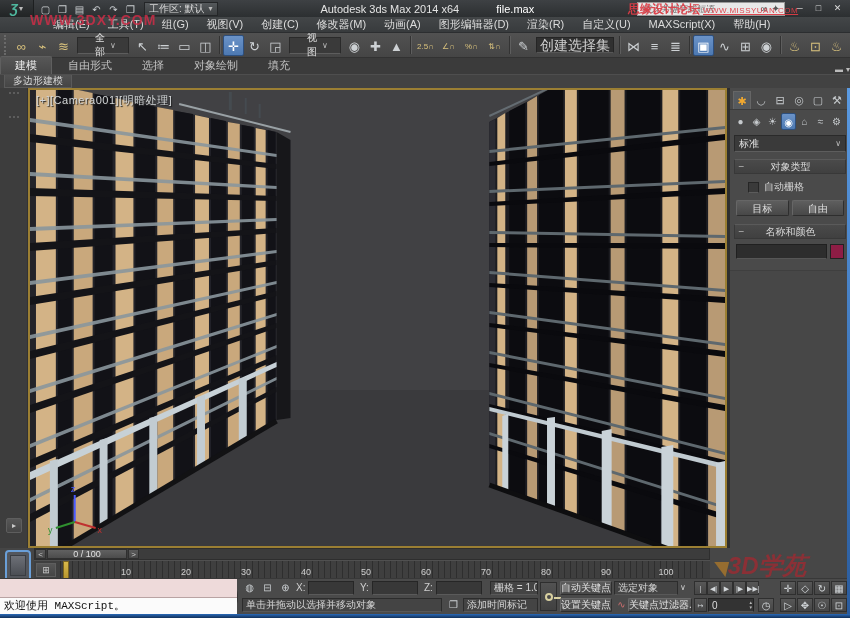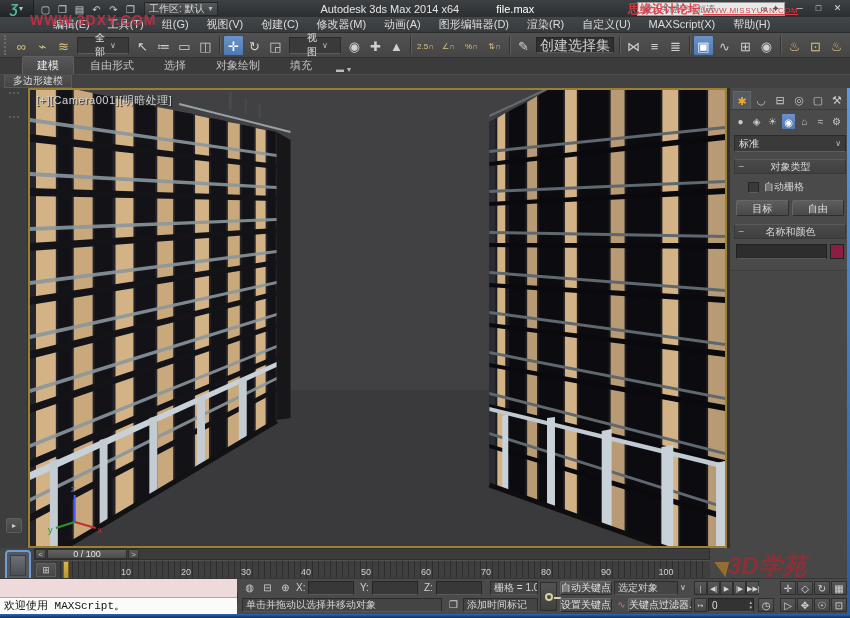--- a/index.html
+++ b/index.html
@@ -34,21 +34,21 @@
   .tb-ic.gold{color:#d9c27d;}
   .tb-ic.snapic{font-size:8px;letter-spacing:0;color:#d9c27d;width:23px;}
   .tb-ic.active{background:linear-gradient(#6b93c8,#4d79b2);border-color:#2d4f7e;color:#fff;}
   .tb-sep{width:1px;height:18px;background:#333;margin:0 3px;box-shadow:1px 0 0 #5e5e5e;}
   .tb-dd{display:flex;align-items:center;height:17px;background:#3a3a3a;border:1px solid #2a2a2a;border-bottom-color:#5d5d5d;padding:0 17px;gap:5px;font-size:10px;color:#e0e0e0;margin:0 3px;}
   .tb-dd.w46{width:52px;justify-content:space-between;}
   .tb-field{width:78px;height:16px;background:#303030;border:1px solid #252525;border-bottom-color:#565656;font-size:14px;color:#cfcfcf;line-height:15px;padding:0 3px;margin:0 2px;}
 
   
   .ribbon{position:absolute;left:0;top:58px;width:850px;height:30px;background:#3b3b3b;}
-  .rtabs{display:flex;align-items:flex-end;height:16px;padding-left:22px;gap:2px;}
+  .rtabs{display:flex;align-items:flex-end;height:16px;gap:2px;justify-content:space-between;}
   .rtab{padding:1px 14px;font-size:11px;color:#c3c3c3;}
   .rtab.active{background:linear-gradient(#575757,#474747);border:1px solid #5f5f5f;border-bottom:none;border-radius:2px 2px 0 0;color:#ececec;}
   .rmin{display:flex;align-items:center;gap:3px;margin-left:8px;color:#bbb;font-size:8px;}
   .rsub{height:14px;display:flex;align-items:center;padding-left:4px;background:#424242;border-top:1px solid #4e4e4e;}
   .rsubchip{background:linear-gradient(#525252,#454545);border:1px solid #5a5a5a;border-top:none;font-size:10px;color:#d8d8d8;padding:0 8px;height:13px;line-height:12px;}
 
   
   .leftstrip{position:absolute;left:0;top:88px;width:28px;height:460px;background:#3d3d3d;border-right:1px solid #333;}
   .strip-grip{margin:4px auto;width:10px;height:26px;border-top:2px dotted #5d5d5d;border-bottom:2px dotted #5d5d5d;}
   .strip-btn{position:absolute;left:6px;top:430px;width:16px;height:15px;background:linear-gradient(#565656,#454545);border:1px solid #5e5e5e;color:#ccc;font-size:8px;text-align:center;line-height:14px;border-radius:2px;}

